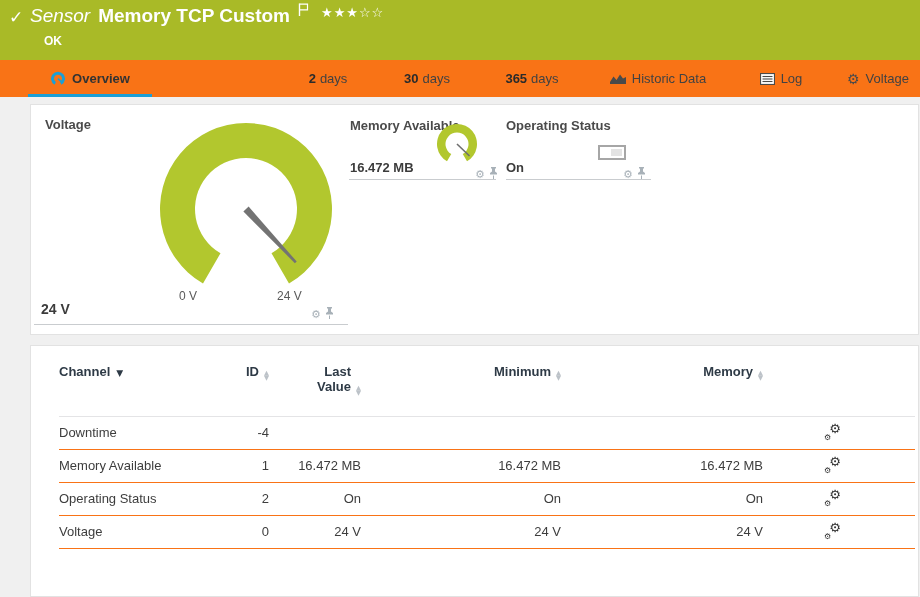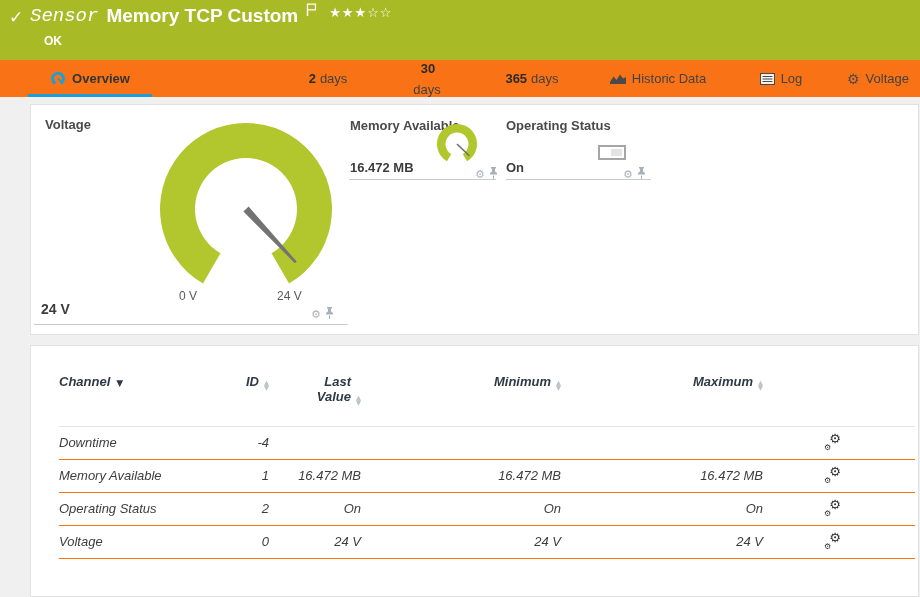--- a/index.html
+++ b/index.html
@@ -7,21 +7,21 @@
   body {
     font-family: "Liberation Sans", "DejaVu Sans", sans-serif;
     background:#f0f0f0; position:relative; color:#3d3d3d;
   }
   .abs { position:absolute; }
 
   
   .hdr { position:absolute; left:0; top:0; width:920px; height:60px; background:#a9ba27; color:#fff; }
   .hdr-check { position:absolute; left:9px; top:7px; font-size:17px; font-weight:bold; font-family:"DejaVu Sans",sans-serif; }
   .hdr-titlebar { position:absolute; left:30px; top:5px; display:flex; align-items:center; gap:8px; }
-  .hdr-kind { font-style:italic; font-size:19px;font-family:Liberation Mono, monospace; }
+  .hdr-kind { font-style:italic; font-size:19px; }
   .hdr-title { font-weight:bold; font-size:19px; }
   .hdr-flag { margin-top:-8px; }
   .hdr-stars { font-family:"DejaVu Sans",sans-serif; font-size:13px; letter-spacing:1px; margin-top:-8px; margin-left:4px; }
   .hdr-ok { position:absolute; left:44px; top:34px; font-size:12px; font-weight:bold; }
 
   
   .tabbar { position:absolute; left:0; top:60px; width:920px; height:37px; background:#f97316; }
   .tab { position:absolute; top:0; height:37px; display:flex; align-items:center; justify-content:center; gap:6px; font-size:13px; color:#424242; cursor:pointer; }
   .tab .num { font-weight:bold; color:#2b2b2b; margin-right:-2px; }
   .tab.active { font-weight:bold; color:#333; }
@@ -39,21 +39,21 @@
   .cell-divider { position:absolute; height:1px; background:#c9cccf; }
   .scale-label { position:absolute; font-size:12px; color:#5a5a5a; }
   .cell-icons { position:absolute; display:flex; align-items:center; gap:4px; }
   .mini-gear { font-family:"DejaVu Sans",sans-serif; font-size:11px; color:#a8b1b8; line-height:1; }
 
   
   .toggle { position:absolute; left:567px; top:40px; width:28px; height:15px; border:2px solid #a6a6a6; background:#fff; }
   .toggle-knob { position:absolute; right:2px; top:2px; bottom:2px; width:11px; background:#e3e3e3; }
 
   
-  table.chan { position:absolute; left:28px; top:22px; border-collapse:collapse; table-layout:fixed; width:856px; font-size:13px;font-style:italic; }
+  table.chan { position:absolute; left:28px; top:12px; border-collapse:collapse; table-layout:fixed; width:856px; font-size:13px; }
   table.chan th { font-size:13px; font-weight:bold; color:#2e3a46; vertical-align:top; padding:6px 2px 0 0; height:58px; border-bottom:1px solid #e4e4e6; text-align:right; }
   table.chan th.c-channel { text-align:left; }
   table.chan td { height:33px; border-bottom:1px solid #f97316; padding:0 2px 0 0; color:#3d3d3d; }
   .col-channel { width:142px; } .col-id { width:70px; } .col-last { width:92px; }
   .col-min { width:200px; } .col-max { width:202px; } .col-gear { width:78px; } .col-fill { width:72px; }
   td.t-right { text-align:right; }
   td.t-gear { text-align:right; padding-right:4px; }
   .hdr-wrap { display:inline-block; max-width:44px; text-align:right; }
   .sort { display:inline-flex; flex-direction:column; margin-left:5px; font-family:"DejaVu Sans",sans-serif; font-size:6.5px; line-height:4.5px; color:#bcc2c8; vertical-align:1px; }
   .sort-active { font-family:"DejaVu Sans",sans-serif; font-size:9px; color:#2e3a46; margin-left:6px; }
@@ -87,21 +87,21 @@
         <path d="M4.5 13.7 A7 7 0 1 1 11.5 13.7 L10 11.1 A4 4 0 1 0 6 11.1 Z" fill="#1b9fd6"></path>
         <line x1="8" y1="7.6" x2="12.2" y2="11.4" stroke="#1b9fd6" stroke-width="1.6"></line>
       </svg>
     </span>
     <span>Overview</span>
   </div>
   <div class="tab" style="left:292px;width:72px;">
     <span class="num">2</span>
     <span>days</span>
   </div>
-  <div class="tab" style="left:388px;width:78px;flex-direction:column;">
+  <div class="tab" style="left:388px;width:78px;">
     <span class="num">30</span>
     <span>days</span>
   </div>
   <div class="tab" style="left:486px;width:92px;">
     <span class="num">365</span>
     <span>days</span>
   </div>
   <div class="tab" style="left:748px;width:66px;">
     <span class="tab-ico">
       <svg width="15" height="12" viewBox="0 0 15 12">
@@ -214,21 +214,21 @@
               <span>▼</span>
             </span>
         </th>
         <th>
           <span>Minimum</span><span class="sort">
               <span>▲</span>
               <span>▼</span>
             </span>
         </th>
         <th>
-          <span>Maximum</span><span class="sort">
+          <span>Memory</span><span class="sort">
               <span>▲</span>
               <span>▼</span>
             </span>
         </th>
         <th></th>
         <th></th>
       </tr>
     </thead>
     <tbody>
       <tr>

